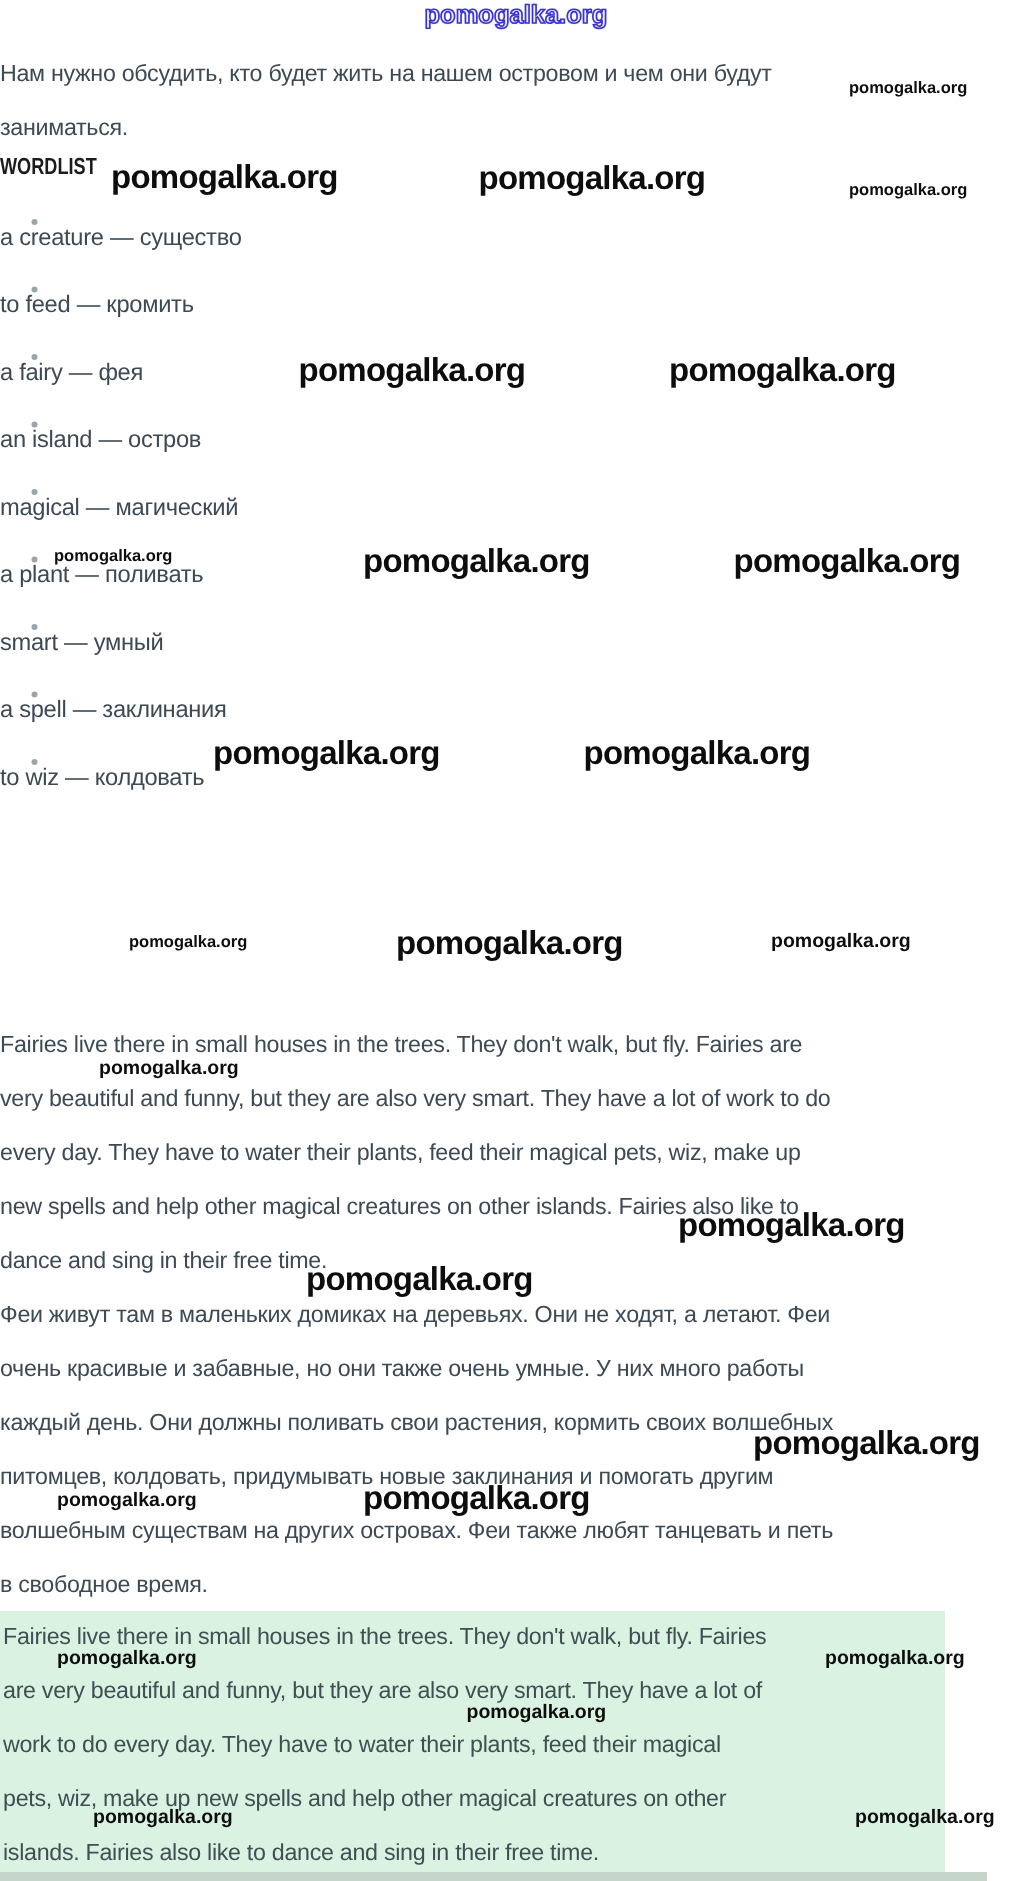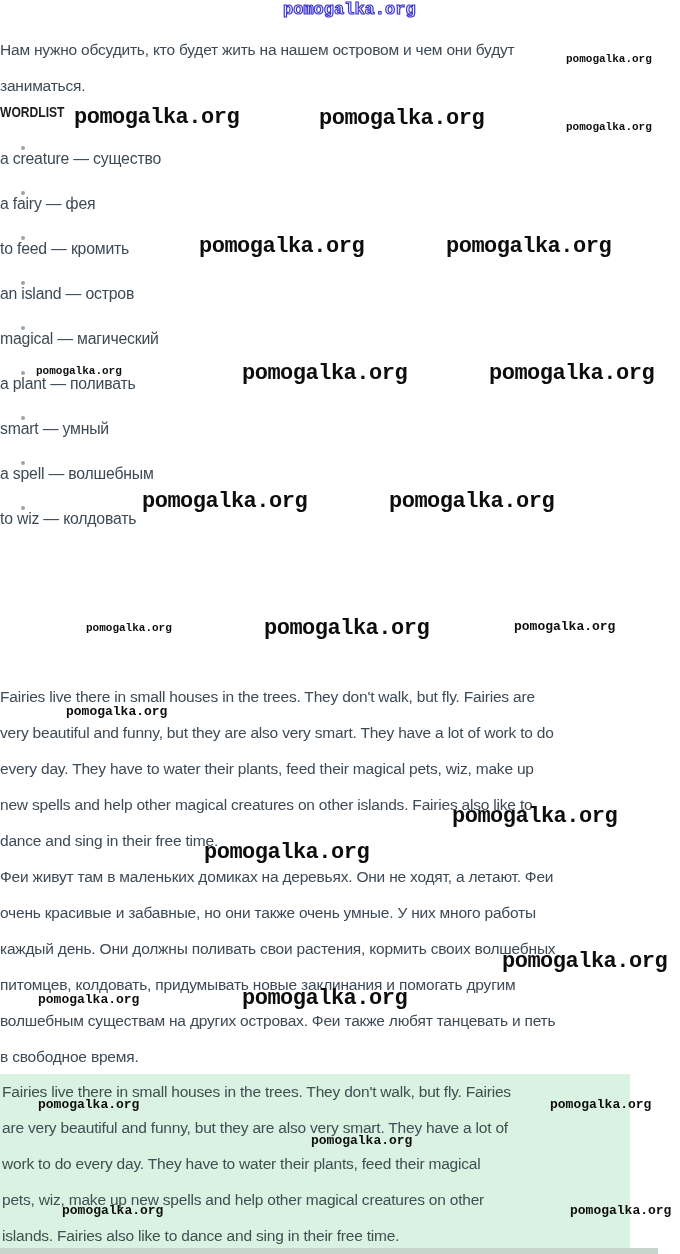--- a/index.html
+++ b/index.html
@@ -41,21 +41,21 @@
     position:relative; margin:0; padding-left:2px; width:626px;
     white-space:pre; font-size:15.5px; line-height:36px; letter-spacing:-0.2px;
     color:#3f4f53;
   }
   .bottom-strip {
     position:absolute; left:0; top:1248px; width:658px; height:6px;
     background:#c6d5cc;
   }
   .wm {
     position:absolute; white-space:nowrap; color:#0d0d0d;
-    font-family:Liberation Mono, monospace; font-weight:700;
+    font-family:Liberation Sans, sans-serif; font-weight:700;
   }
   .wm.lg { font-size:22px; letter-spacing:-0.5px; }
   .wm.md { font-size:13px; }
   .wm.sm { font-size:11px; }
   .wm.blue {
     font-size:17px; color:#eeeeff;
     -webkit-text-stroke:1.1px #3b35cf; text-shadow:0 0 1px #3b35cf;
   }
 </style>
 </head>
@@ -68,45 +68,45 @@
 
   <h2 class="wordlist-title">WORDLIST</h2>
 
   <ul class="wordlist" id="wordlist">
       <li>
         <span class="bullet"></span>
         <span>a creature — существо</span>
       </li>
       <li>
         <span class="bullet"></span>
-        <span>a fairy — фея</span>
+        <span>to feed — кромить</span>
       </li>
       <li>
         <span class="bullet"></span>
-        <span>to feed — кромить</span>
+        <span>a fairy — фея</span>
       </li>
       <li>
         <span class="bullet"></span>
         <span>an island — остров</span>
       </li>
       <li>
         <span class="bullet"></span>
         <span>magical — магический</span>
       </li>
       <li>
         <span class="bullet"></span>
         <span>a plant — поливать</span>
       </li>
       <li>
         <span class="bullet"></span>
         <span>smart — умный</span>
       </li>
       <li>
         <span class="bullet"></span>
-        <span>a spell — волшебным</span>
+        <span>a spell — заклинания</span>
       </li>
       <li>
         <span class="bullet"></span>
         <span>to wiz — колдовать</span>
       </li>
     </ul>
 
   <div class="para para-en">Fairies live there in small houses in the trees. They don't walk, but fly. Fairies are
 very beautiful and funny, but they are also very smart. They have a lot of work to do
 every day. They have to water their plants, feed their magical pets, wiz, make up

